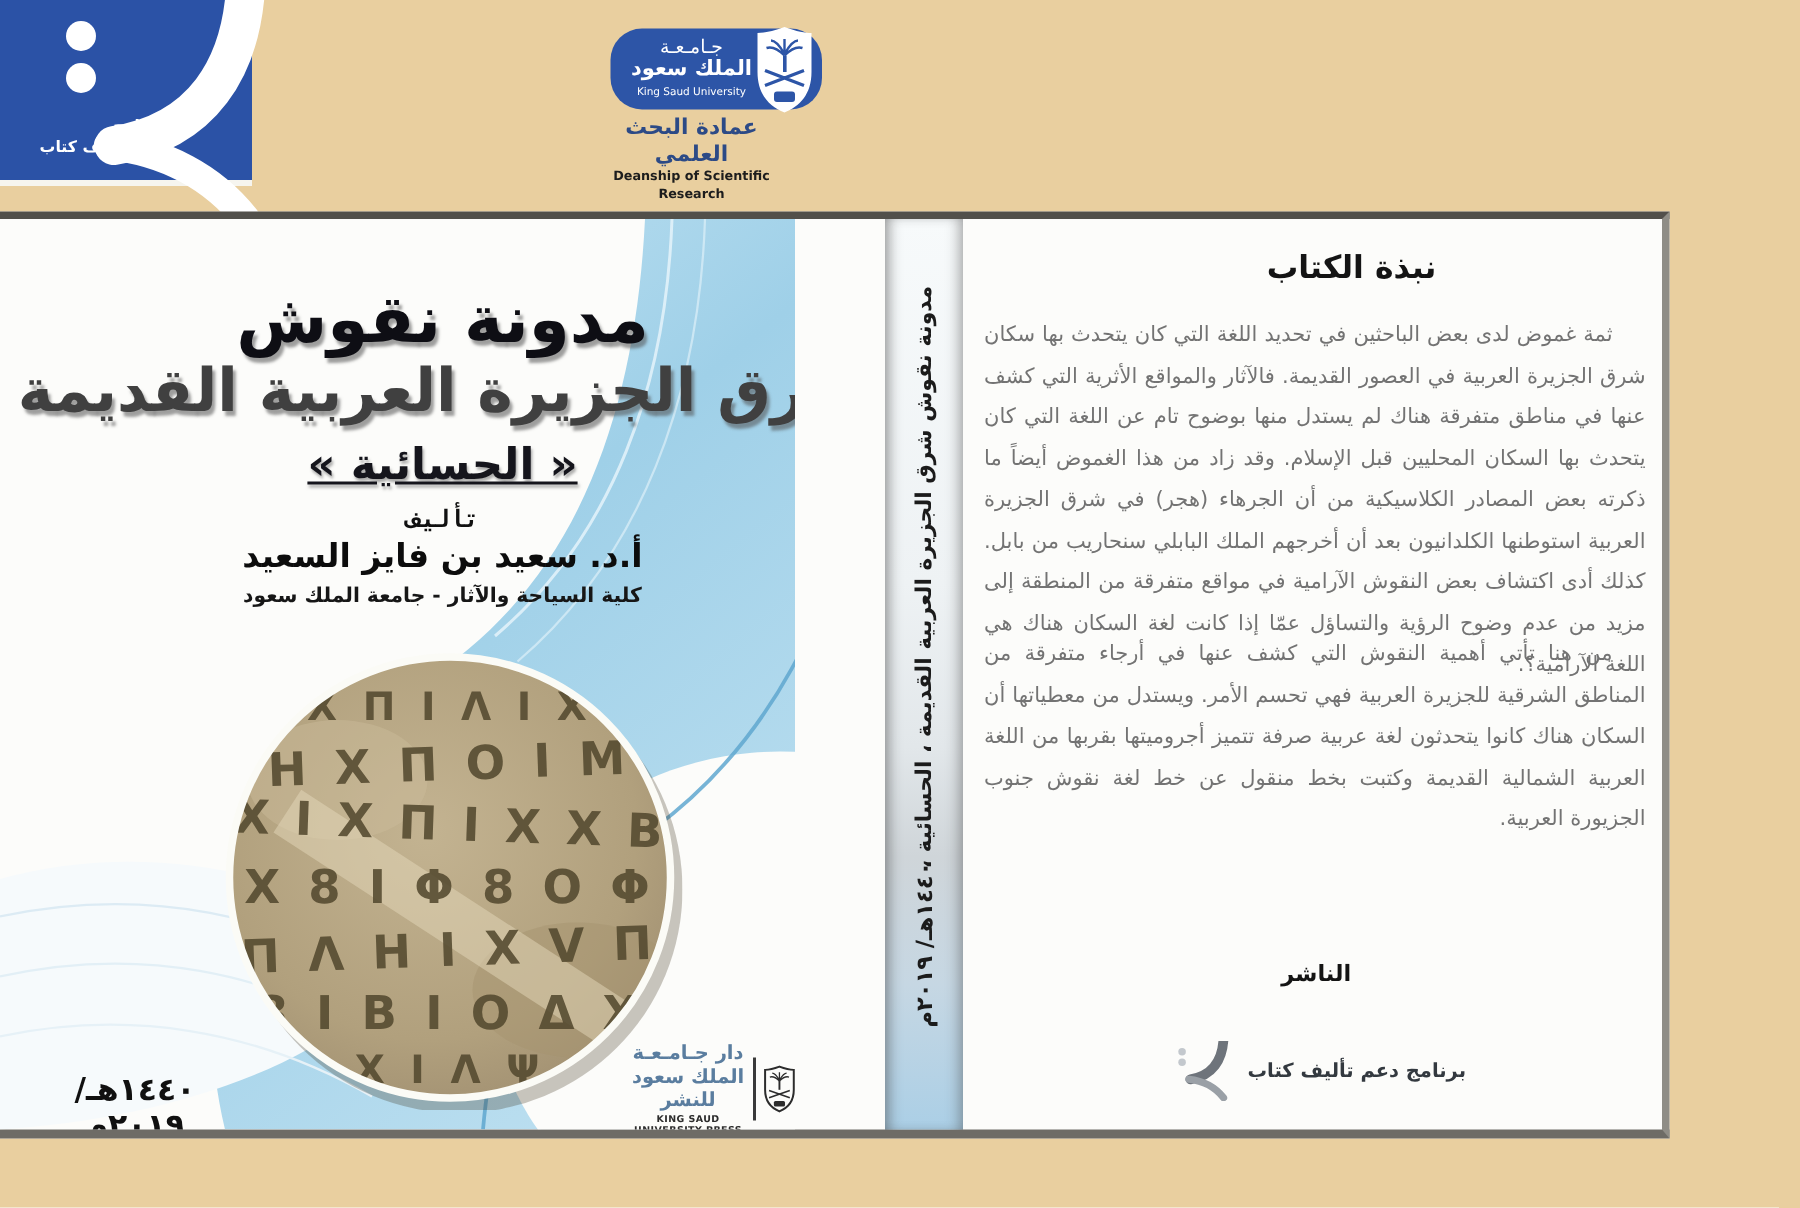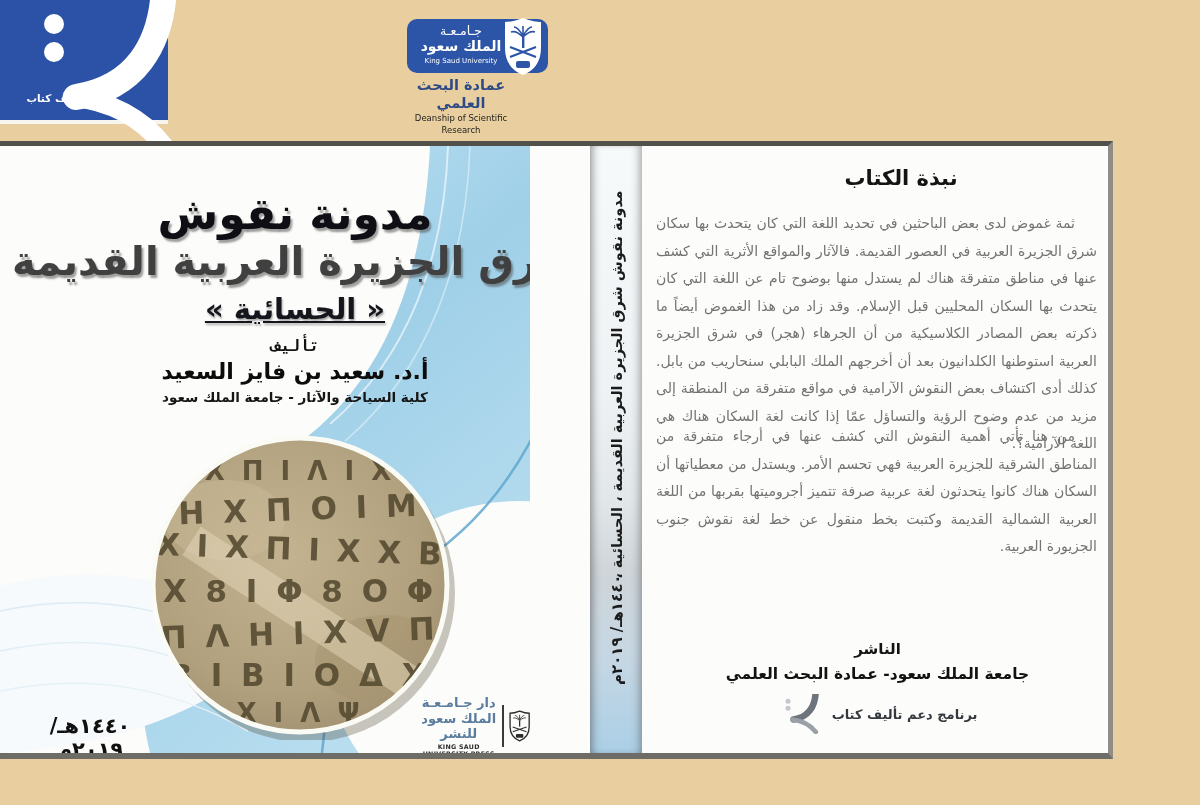--- a/index.html
+++ b/index.html
@@ -16,34 +16,34 @@
   }
   .program-badge svg { position:absolute; left:14px; top:0; overflow:visible; }
   .program-badge .badge-text {
     position:absolute; left:26px; top:78px; width:82px;
     color:#ffffff; direction:rtl; text-align:right;
     font-size:10.5px; line-height:13.5px; font-weight:600;
   }
   
   .ksu-box {
     position:absolute; left:407px; top:19px; width:141px; height:54px;
-    background:#2d55a7; border-radius:10px;
+    background:#2d55a7; border-radius:21px;
   }
   .ksu-box .ksu-text {
     position:absolute; left:6px; top:5px; width:96px; text-align:center; color:#fff;
   }
   .ksu-text .ar1 { font-size:12.5px; line-height:14px; }
   .ksu-text .ar2 { font-size:14px; line-height:16px; font-weight:bold; }
   .ksu-text .en  { font-size:7px; line-height:10px; margin-top:2px; }
   .ksu-shield { position:absolute; right:5px; top:-2px; }
   .deanship {
     position:absolute; left:396px; top:76px; width:130px; text-align:center;
   }
   .deanship .d-ar { font-size:14.5px; font-weight:bold; color:#2c4a86; direction:rtl; line-height:18px; }
-  .deanship .d-en { font-size:8.5px; font-weight:normal; color:#1d1d1d; line-height:12px; }
+  .deanship .d-en { font-size:8.5px; font-weight:bold; color:#1d1d1d; line-height:12px; }
 
   
   .spread {
     position:absolute; left:0; top:141px; width:1113px; height:618px;
     background:#fcfcfa;
     border-top:5px solid #52504b;
     border-bottom:6px solid #6e6c66;
     border-right:5px solid #8f8d86;
   }
   .front-cover { position:absolute; left:0; top:0; width:530px; height:607px; overflow:hidden; }
@@ -235,21 +235,20 @@
   <div class="spine">
     <div class="spine-title">مدونة نقوش شرق الجزيرة العربية القديمة ، الحسائية ،</div>
     <div class="spine-date">١٤٤٠هـ/ ٢٠١٩م</div>
   </div>
 
   <div class="back-cover">
     <div class="bk-heading">نبذة الكتاب</div>
     <div class="bk-para bk-p1">ثمة غموض لدى بعض الباحثين في تحديد اللغة التي كان يتحدث بها سكان شرق الجزيرة العربية في العصور القديمة. فالآثار والمواقع الأثرية التي كشف عنها في مناطق متفرقة هناك لم يستدل منها بوضوح تام عن اللغة التي كان يتحدث بها السكان المحليين قبل الإسلام. وقد زاد من هذا الغموض أيضاً ما ذكرته بعض المصادر الكلاسيكية من أن الجرهاء (هجر) في شرق الجزيرة العربية استوطنها الكلدانيون بعد أن أخرجهم الملك البابلي سنحاريب من بابل. كذلك أدى اكتشاف بعض النقوش الآرامية في مواقع متفرقة من المنطقة إلى مزيد من عدم وضوح الرؤية والتساؤل عمّا إذا كانت لغة السكان هناك هي اللغة الآرامية؟.</div>
     <div class="bk-para bk-p2">من هنا تأتي أهمية النقوش التي كشف عنها في أرجاء متفرقة من المناطق الشرقية للجزيرة العربية فهي تحسم الأمر. ويستدل من معطياتها أن السكان هناك كانوا يتحدثون لغة عربية صرفة تتميز أجروميتها بقربها من اللغة العربية الشمالية القديمة وكتبت بخط منقول عن خط لغة نقوش جنوب الجزيورة العربية.</div>
     <div class="bk-publabel">الناشر</div>
-    <div class="bk-pubname">جامعة الملك سعود- عمادة البحث العلمي</div>
     <div class="bk-progrow">
       <svg width="44" height="40" viewBox="0 0 175 150">
         <circle cx="40" cy="24" r="10" fill="#c3c8cd"></circle>
         <circle cx="40" cy="52" r="10" fill="#c3c8cd"></circle>
         <path d="M 150,-14 C 148,46 120,88 62,97" stroke="#6e747b" stroke-width="26" fill="none" stroke-linecap="round"></path>
         <path d="M 58,97 C 96,101 128,118 150,146" stroke="#9aa0a6" stroke-width="19" fill="none" stroke-linecap="round"></path>
       </svg>
       <div class="prog-label">برنامج دعم تأليف كتاب</div>
     </div>
   </div>

